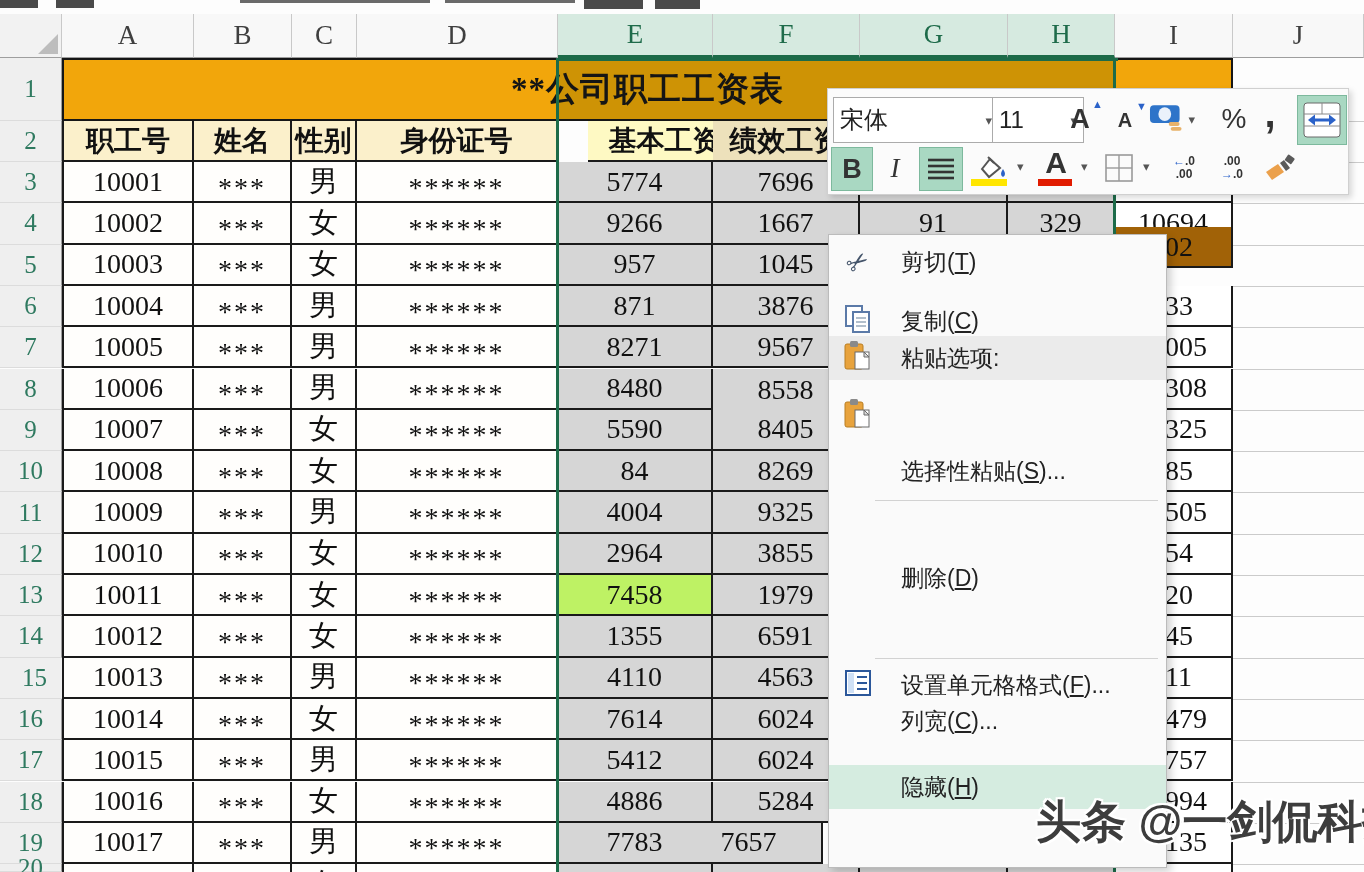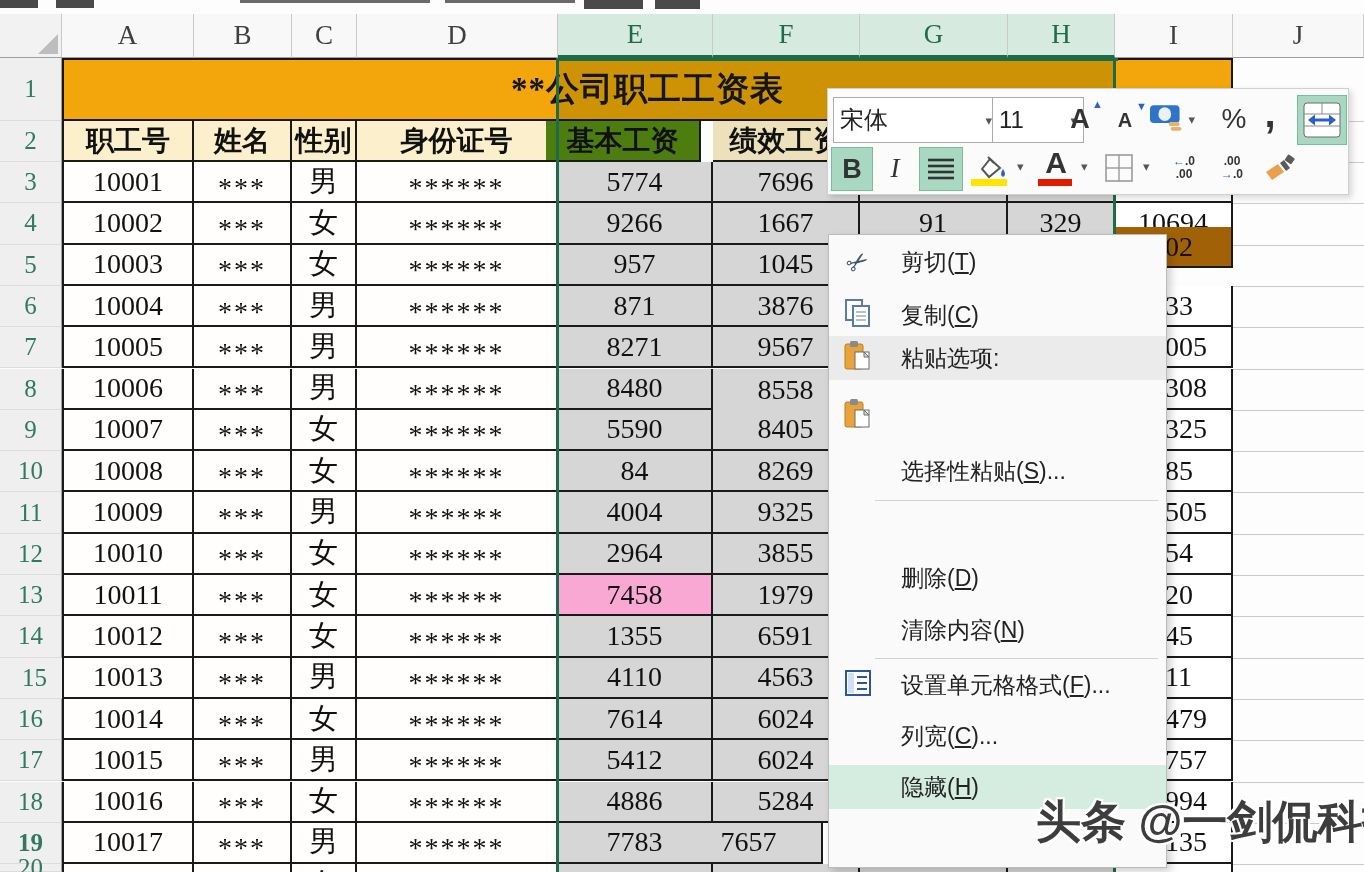--- a/index.html
+++ b/index.html
@@ -152,21 +152,21 @@
       </div>
       <div class="rowhdr abs" style="left: 0px; top: 698.9px; width: 62px; height: 41.3px;">
         <span>16</span>
       </div>
       <div class="rowhdr abs" style="left: 0px; top: 740.2px; width: 62px; height: 41.3px;">
         <span>17</span>
       </div>
       <div class="rowhdr abs" style="left: 0px; top: 781.5px; width: 62px; height: 41.3px;">
         <span>18</span>
       </div>
-      <div class="rowhdr abs" style="left: 0px; top: 822.8px; width: 62px; height: 41.3px; font-weight: bold;">
+      <div class="rowhdr abs" style="left: 0px; top: 822.8px; width: 62px; height: 41.3px;">
         <span>19</span>
       </div>
       <div class="rowhdr abs" style="left: 0px; top: 864.1px; width: 62px; height: 7.9px;">
         <span>20</span>
       </div>
     </div>
   <div id="grid">
       <div class="abs" style="left: 62px; top: 58px; width: 496px; height: 63px; background: rgb(242, 166, 11); border-top: 2px solid rgb(22, 22, 22); border-bottom: 2px solid rgb(22, 22, 22);"></div>
       <div class="abs" style="left: 558px; top: 58px; width: 557px; height: 63px; background: rgb(206, 147, 5); border-top: 2px solid rgb(22, 22, 22); border-bottom: 2px solid rgb(22, 22, 22);"></div>
       <div class="abs" style="left: 1115px; top: 58px; width: 118px; height: 63px; background: rgb(242, 166, 11); border-top: 2px solid rgb(22, 22, 22); border-bottom: 2px solid rgb(22, 22, 22);"></div>
@@ -177,21 +177,21 @@
       </div>
       <div class="cell hdr2 abs" style="left: 194px; top: 121px; width: 98px; height: 41px; background: rgb(251, 240, 203); border-left: none;">
         <span>姓名</span>
       </div>
       <div class="cell hdr2 abs" style="left: 292px; top: 121px; width: 65px; height: 41px; background: rgb(251, 240, 203); border-left: none;">
         <span>性别</span>
       </div>
       <div class="cell hdr2 abs" style="left: 357px; top: 121px; width: 201px; height: 41px; background: rgb(251, 240, 203); border-left: none;">
         <span>身份证号</span>
       </div>
-      <div class="cell hdr2 abs" style="left: 546px; top: 121px; width: 155px; height: 41px; background: #4d7c0f; border-left: none;">
+      <div class="cell hdr2 abs" style="left: 588px; top: 121px; width: 155px; height: 41px; background: #fef9c3; border-left: none;">
         <span>基本工资</span>
       </div>
       <div class="cell hdr2 abs" style="left: 713px; top: 121px; width: 147px; height: 41px; background: rgb(237, 225, 187); border-left: none;">
         <span>绩效工资</span>
       </div>
       <div class="cell hdr2 abs" style="left: 860px; top: 121px; width: 148px; height: 41px; background: rgb(237, 225, 187); border-left: none;"></div>
       <div class="cell hdr2 abs" style="left: 1008px; top: 121px; width: 107px; height: 41px; background: rgb(237, 225, 187); border-left: none;"></div>
       <div class="cell abs" style="left: 1115px; top: 121px; width: 118px; height: 41px; background: rgb(255, 255, 255);"></div>
       <div class="cell abs" style="left: 62px; top: 162px; width: 132px; height: 41.3px; background: rgb(255, 254, 252); border-left: 2px solid rgb(26, 26, 26);">
         <span>10001</span>
@@ -430,21 +430,21 @@
       </div>
       <div class="cell ast abs" style="left: 194px; top: 575px; width: 98px; height: 41.3px; background: rgb(255, 254, 252); border-left: none;">
         <span style="display: inline-block; transform: translateY(6px);">***</span>
       </div>
       <div class="cell cjk abs" style="left: 292px; top: 575px; width: 65px; height: 41.3px; background: rgb(255, 254, 252); border-left: none;">
         <span>女</span>
       </div>
       <div class="cell ast abs" style="left: 357px; top: 575px; width: 201px; height: 41.3px; background: rgb(255, 254, 252); border-left: none;">
         <span style="display: inline-block; transform: translateY(6px);">******</span>
       </div>
-      <div class="cell abs" style="left: 558px; top: 575px; width: 155px; height: 41.3px; background: #f9a8d4; border-left: none;">
+      <div class="cell abs" style="left: 558px; top: 575px; width: 155px; height: 41.3px; background: #bef264; border-left: none;">
         <span>7458</span>
       </div>
       <div class="cell abs" style="left: 713px; top: 575px; width: 147px; height: 41.3px; background: rgb(214, 214, 214); border-left: none;">
         <span>1979</span>
       </div>
       <div class="cell abs" style="left: 860px; top: 575px; width: 148px; height: 41.3px; background: rgb(214, 214, 214); border-left: none;"></div>
       <div class="cell abs" style="left: 1008px; top: 575px; width: 107px; height: 41.3px; background: rgb(214, 214, 214); border-left: none;"></div>
       <div class="cell frag abs" style="left: 1115px; top: 575px; width: 118px; height: 41.3px; background: rgb(255, 255, 255);">
         <span>20</span>
       </div>
@@ -725,21 +725,21 @@
     </div>
   </div>
 
   <div id="context-menu" class="abs">
       <div class="mitem abs" style="top: 5px;">
         <div class="ico">
           <span style="font-size: 26px; color: rgb(68, 84, 106); transform: rotate(-35deg); display: inline-block;">✂</span>
         </div>
         <div class="lab"><span>剪切</span>(<u>T</u>)</div>
       </div>
-      <div class="mitem abs" style="top: 58px;">
+      <div class="mitem abs" style="top: 64px;">
         <div class="ico">
           <span><svg width="26" height="28" viewBox="0 0 26 28">
               <rect x="1" y="1" width="16" height="20" fill="#fff" stroke="#5b7aa8" stroke-width="2"></rect>
               <rect x="8" y="7" width="16" height="20" fill="#fff" stroke="#5b7aa8" stroke-width="2"></rect>
               <line x1="11" y1="13" x2="21" y2="13" stroke="#9ab" stroke-width="1.5"></line>
               <line x1="11" y1="17" x2="21" y2="17" stroke="#9ab" stroke-width="1.5"></line>
               <line x1="11" y1="21" x2="21" y2="21" stroke="#9ab" stroke-width="1.5"></line>
             </svg></span>
         </div>
         <div class="lab"><span>复制</span>(<u>C</u>)</div>
@@ -764,38 +764,35 @@
               <path d="M20 11 L25 16 L20 16 Z" fill="#d9d9d9" stroke="#6b6b6b"></path>
             </svg></span>
         </div>
       </div>
       <div class="mitem abs" style="top: 214px;">
         <div class="lab"><span>选择性粘贴</span>(<u>S</u>)<span>...</span></div>
       </div>
       <div class="msep abs" style="top: 265px;"></div>
       <div class="mitem abs" style="top: 321px;">
         <div class="lab"><span>删除</span>(<u>D</u>)</div>
-      </div>
-      <div class="mitem abs" style="top: 373px;">
-        <div class="lab"><span>清除内容</span>(<u>N</u>)</div>
       </div>
       <div class="msep abs" style="top: 423px;"></div>
       <div class="mitem abs" style="top: 428px;">
         <div class="ico">
           <span><svg width="26" height="26" viewBox="0 0 26 26">
               <rect x="1" y="1" width="24" height="24" fill="#fff" stroke="#2b579a" stroke-width="2"></rect>
               <rect x="3" y="3" width="6" height="20" fill="#cfe0f5"></rect>
               <line x1="12" y1="7" x2="22" y2="7" stroke="#2b579a" stroke-width="2"></line>
               <line x1="12" y1="13" x2="22" y2="13" stroke="#2b579a" stroke-width="2"></line>
               <line x1="12" y1="19" x2="22" y2="19" stroke="#2b579a" stroke-width="2"></line>
             </svg></span>
         </div>
         <div class="lab"><span>设置单元格格式</span>(<u>F</u>)<span>...</span></div>
       </div>
-      <div class="mitem abs" style="top: 479px;">
+      <div class="mitem abs" style="top: 464px;">
         <div class="lab"><span>列宽</span>(<u>C</u>)<span>...</span></div>
       </div>
       <div class="mitem hl-green abs" style="top: 530px;">
         <div class="lab"><span>隐藏</span>(<u>H</u>)</div>
       </div>
     </div>
 
   <div id="watermark" class="abs">头条 @一剑侃科技</div>
 </div>
 

